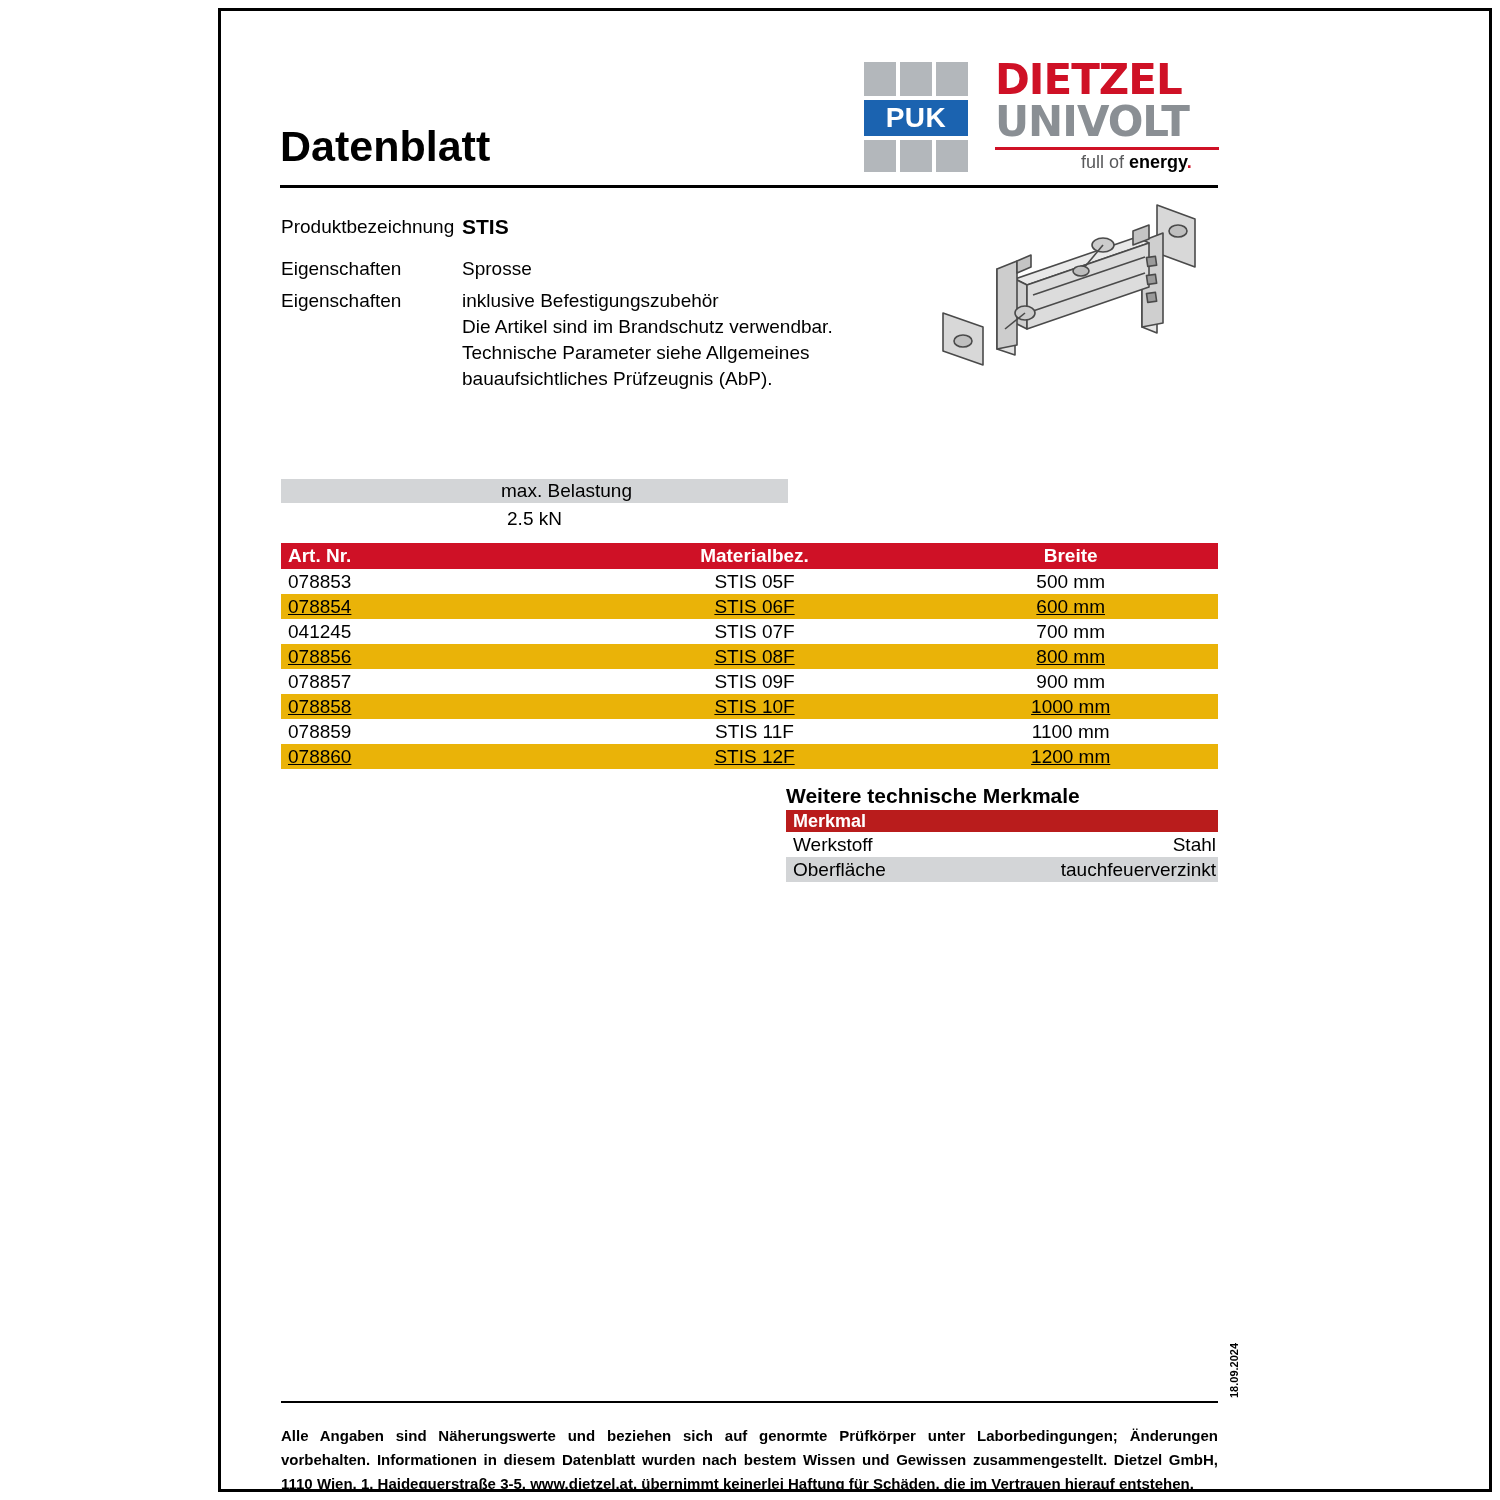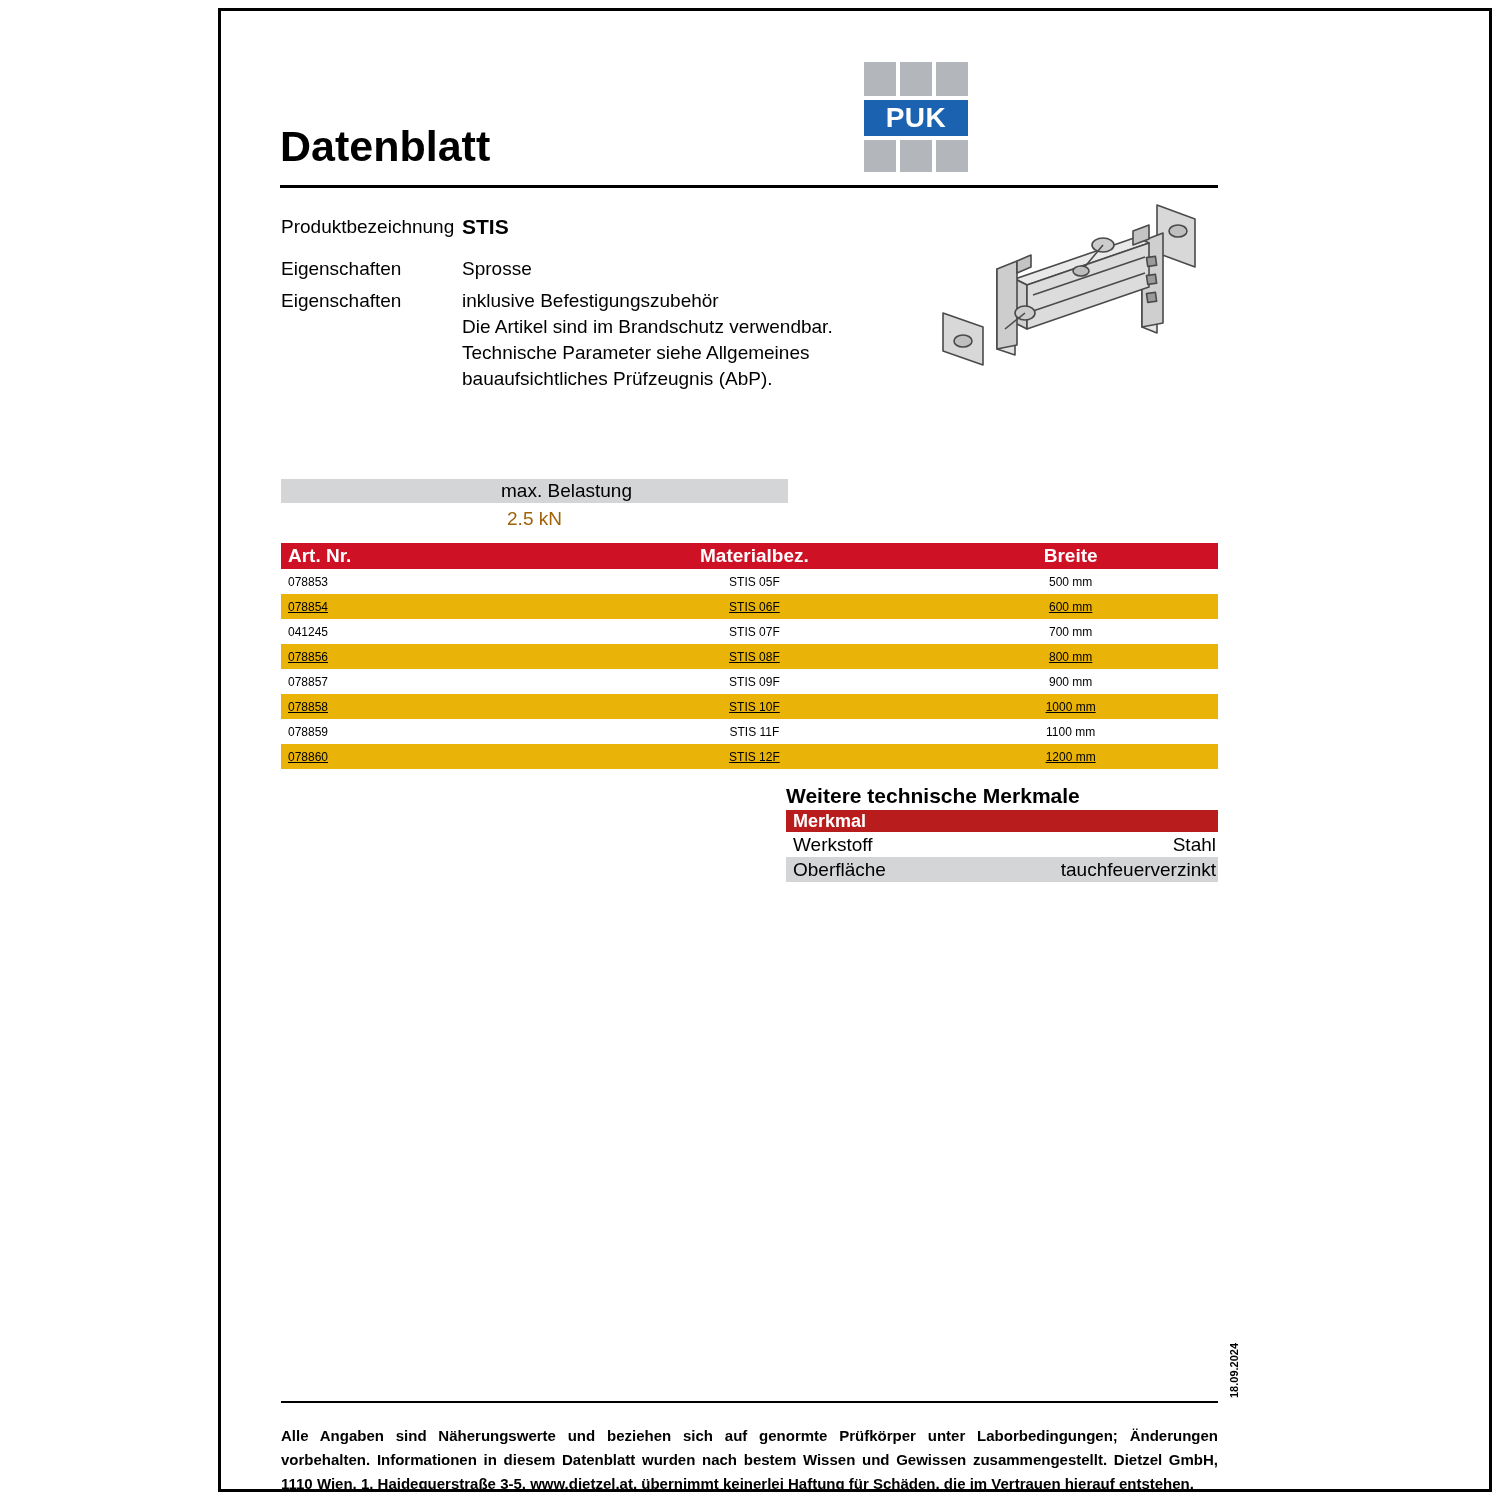--- a/index.html
+++ b/index.html
@@ -170,41 +170,41 @@
     font-size: 19px;
     color: #000;
   }
   .belast-val {
     position: absolute;
     left: 281px;
     top: 508px;
     width: 507px;
     text-align: center;
     font-size: 19px;
-    color: #a16207;
+    color: #000000;
   }
 
   
   .tbl {
     position: absolute;
     left: 281px;
     top: 543px;
     width: 937px;
     border-collapse: collapse;
   }
   .tbl th {
     background: #cf1126;
     color: #ffffff;
     font-size: 19px;
     font-weight: bold;
     height: 26px;
     padding: 0;
   }
   .tbl td {
-    font-size: 12px;
+    font-size: 19px;
     color: #000;
     height: 25px;
     padding: 0;
   }
   .tbl tr.alt td { background: #eab308; text-decoration: underline; }
   .c-art { text-align: left; padding-left: 7px !important; width: 300px; }
   .c-mat { text-align: center; width: 340px; }
   .c-br  { text-align: center; width: 297px; }
   .tbl th.c-art { text-align: left; padding-left: 7px; }
 
@@ -288,20 +288,26 @@
     <div class="puk-sq" style="left:0;top:0;width:32px;height:34px;"></div>
     <div class="puk-sq" style="left:36px;top:0;width:32px;height:34px;"></div>
     <div class="puk-sq" style="left:72px;top:0;width:32px;height:34px;"></div>
     <div class="puk-sq" style="left:0;top:78px;width:32px;height:32px;"></div>
     <div class="puk-sq" style="left:36px;top:78px;width:32px;height:32px;"></div>
     <div class="puk-sq" style="left:72px;top:78px;width:32px;height:32px;"></div>
     <div class="puk-band"></div>
     <div class="puk-text">PUK</div>
   </div>
 
+  <div class="dietzel">
+    <div class="dietzel-row1">DIETZEL</div>
+    <div class="dietzel-row2">UNIVOLT</div>
+    <div class="dietzel-rule"></div>
+    <div class="dietzel-row3"><span>full of </span><b>energy</b><span class="dietzel-dot">.</span></div>
+  </div>
 
   <div class="spec spec-label r1">Produktbezeichnung</div>
   <div class="spec spec-value r1 bold">STIS</div>
 
   <div class="spec spec-label r2">Eigenschaften</div>
   <div class="spec spec-value r2">Sprosse</div>
 
   <div class="spec spec-label r3">Eigenschaften</div>
   <div class="spec spec-value r3" style="white-space:pre-line;">inklusive Befestigungszubehör
 Die Artikel sind im Brandschutz verwendbar.

